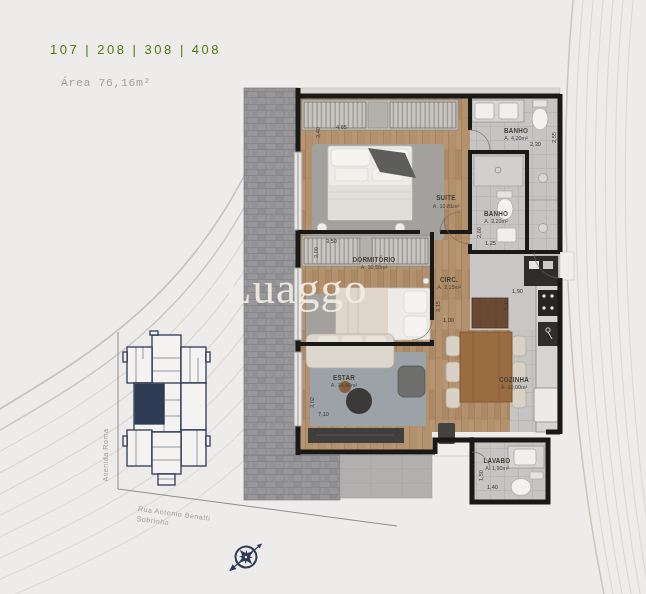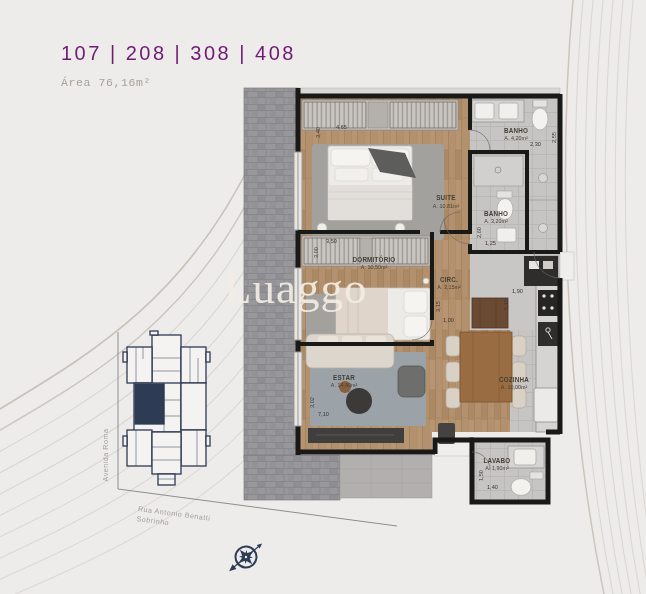--- a/index.html
+++ b/index.html
@@ -1,20 +1,20 @@
 <!DOCTYPE html>
 <html><head>
 <meta charset="utf-8">
 <style>
   html,body{margin:0;padding:0;}
   body{width:646px;height:594px;overflow:hidden;background:#edecea;
        font-family:"Liberation Sans",sans-serif;}
   .stage{position:relative;width:646px;height:594px;background:#edecea;overflow:hidden;}
   .abs{position:absolute;}
-  .hdr-units{left:61px;top:42px;font-size:20px;letter-spacing:2.5px;color:#701a75;font-weight:400;}
+  .hdr-units{left:50px;top:42px;font-size:13px;letter-spacing:2.5px;color:#4d7c0f;font-weight:400;}
   .hdr-area{left:61px;top:76px;font-size:11.5px;letter-spacing:.6px;color:#a6a29c;font-family:Liberation Mono, monospace;}
   .watermark{left:224px;top:262px;font-family:"Liberation Serif",serif;font-size:45px;
              color:#f3eee4;opacity:.92;letter-spacing:1px;pointer-events:none;}
   svg text{font-family:"Liberation Sans",sans-serif;}
   .roomname{font-size:6.3px;font-weight:bold;fill:#453f37;letter-spacing:.2px;}
   .roomarea{font-size:5.4px;fill:#453f37;}
   .dim{font-size:5.6px;fill:#3d3831;}
   .kpstreet{font-size:7.2px;fill:#a39f99;letter-spacing:.5px;}
   .w5{stroke:#191917;stroke-width:5;fill:none;}
   .w4{stroke:#191917;stroke-width:4;fill:none;}

